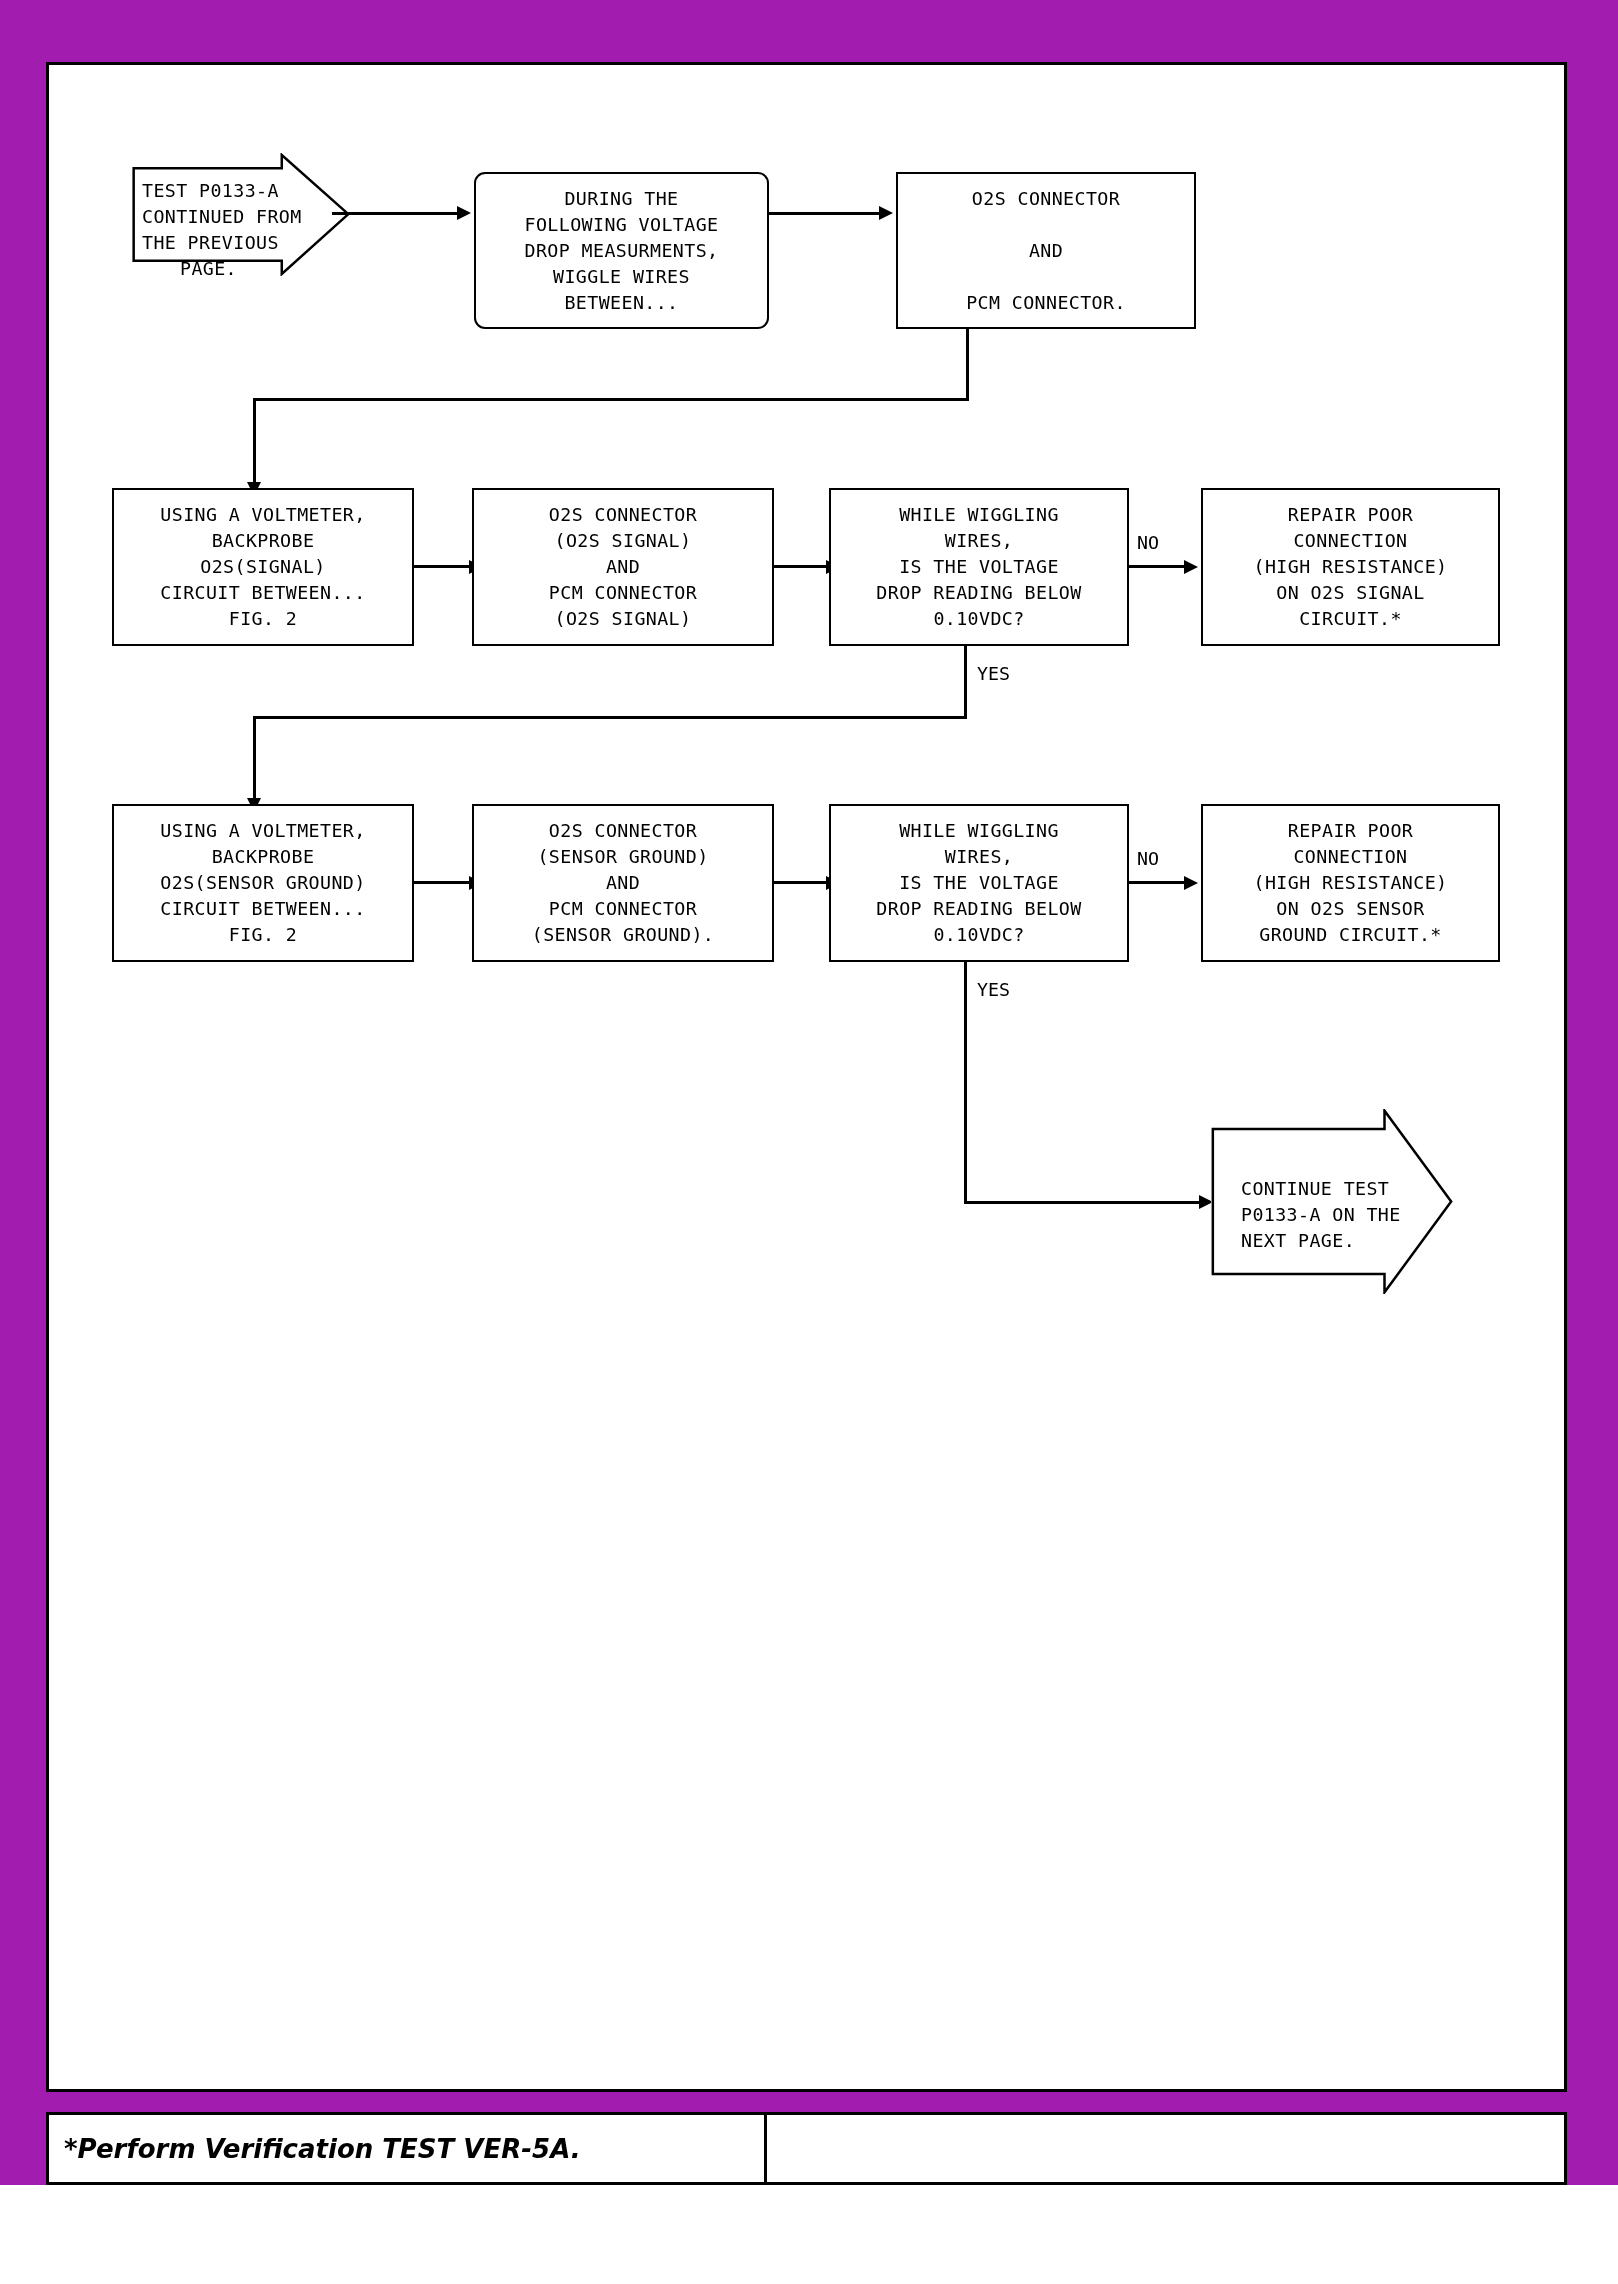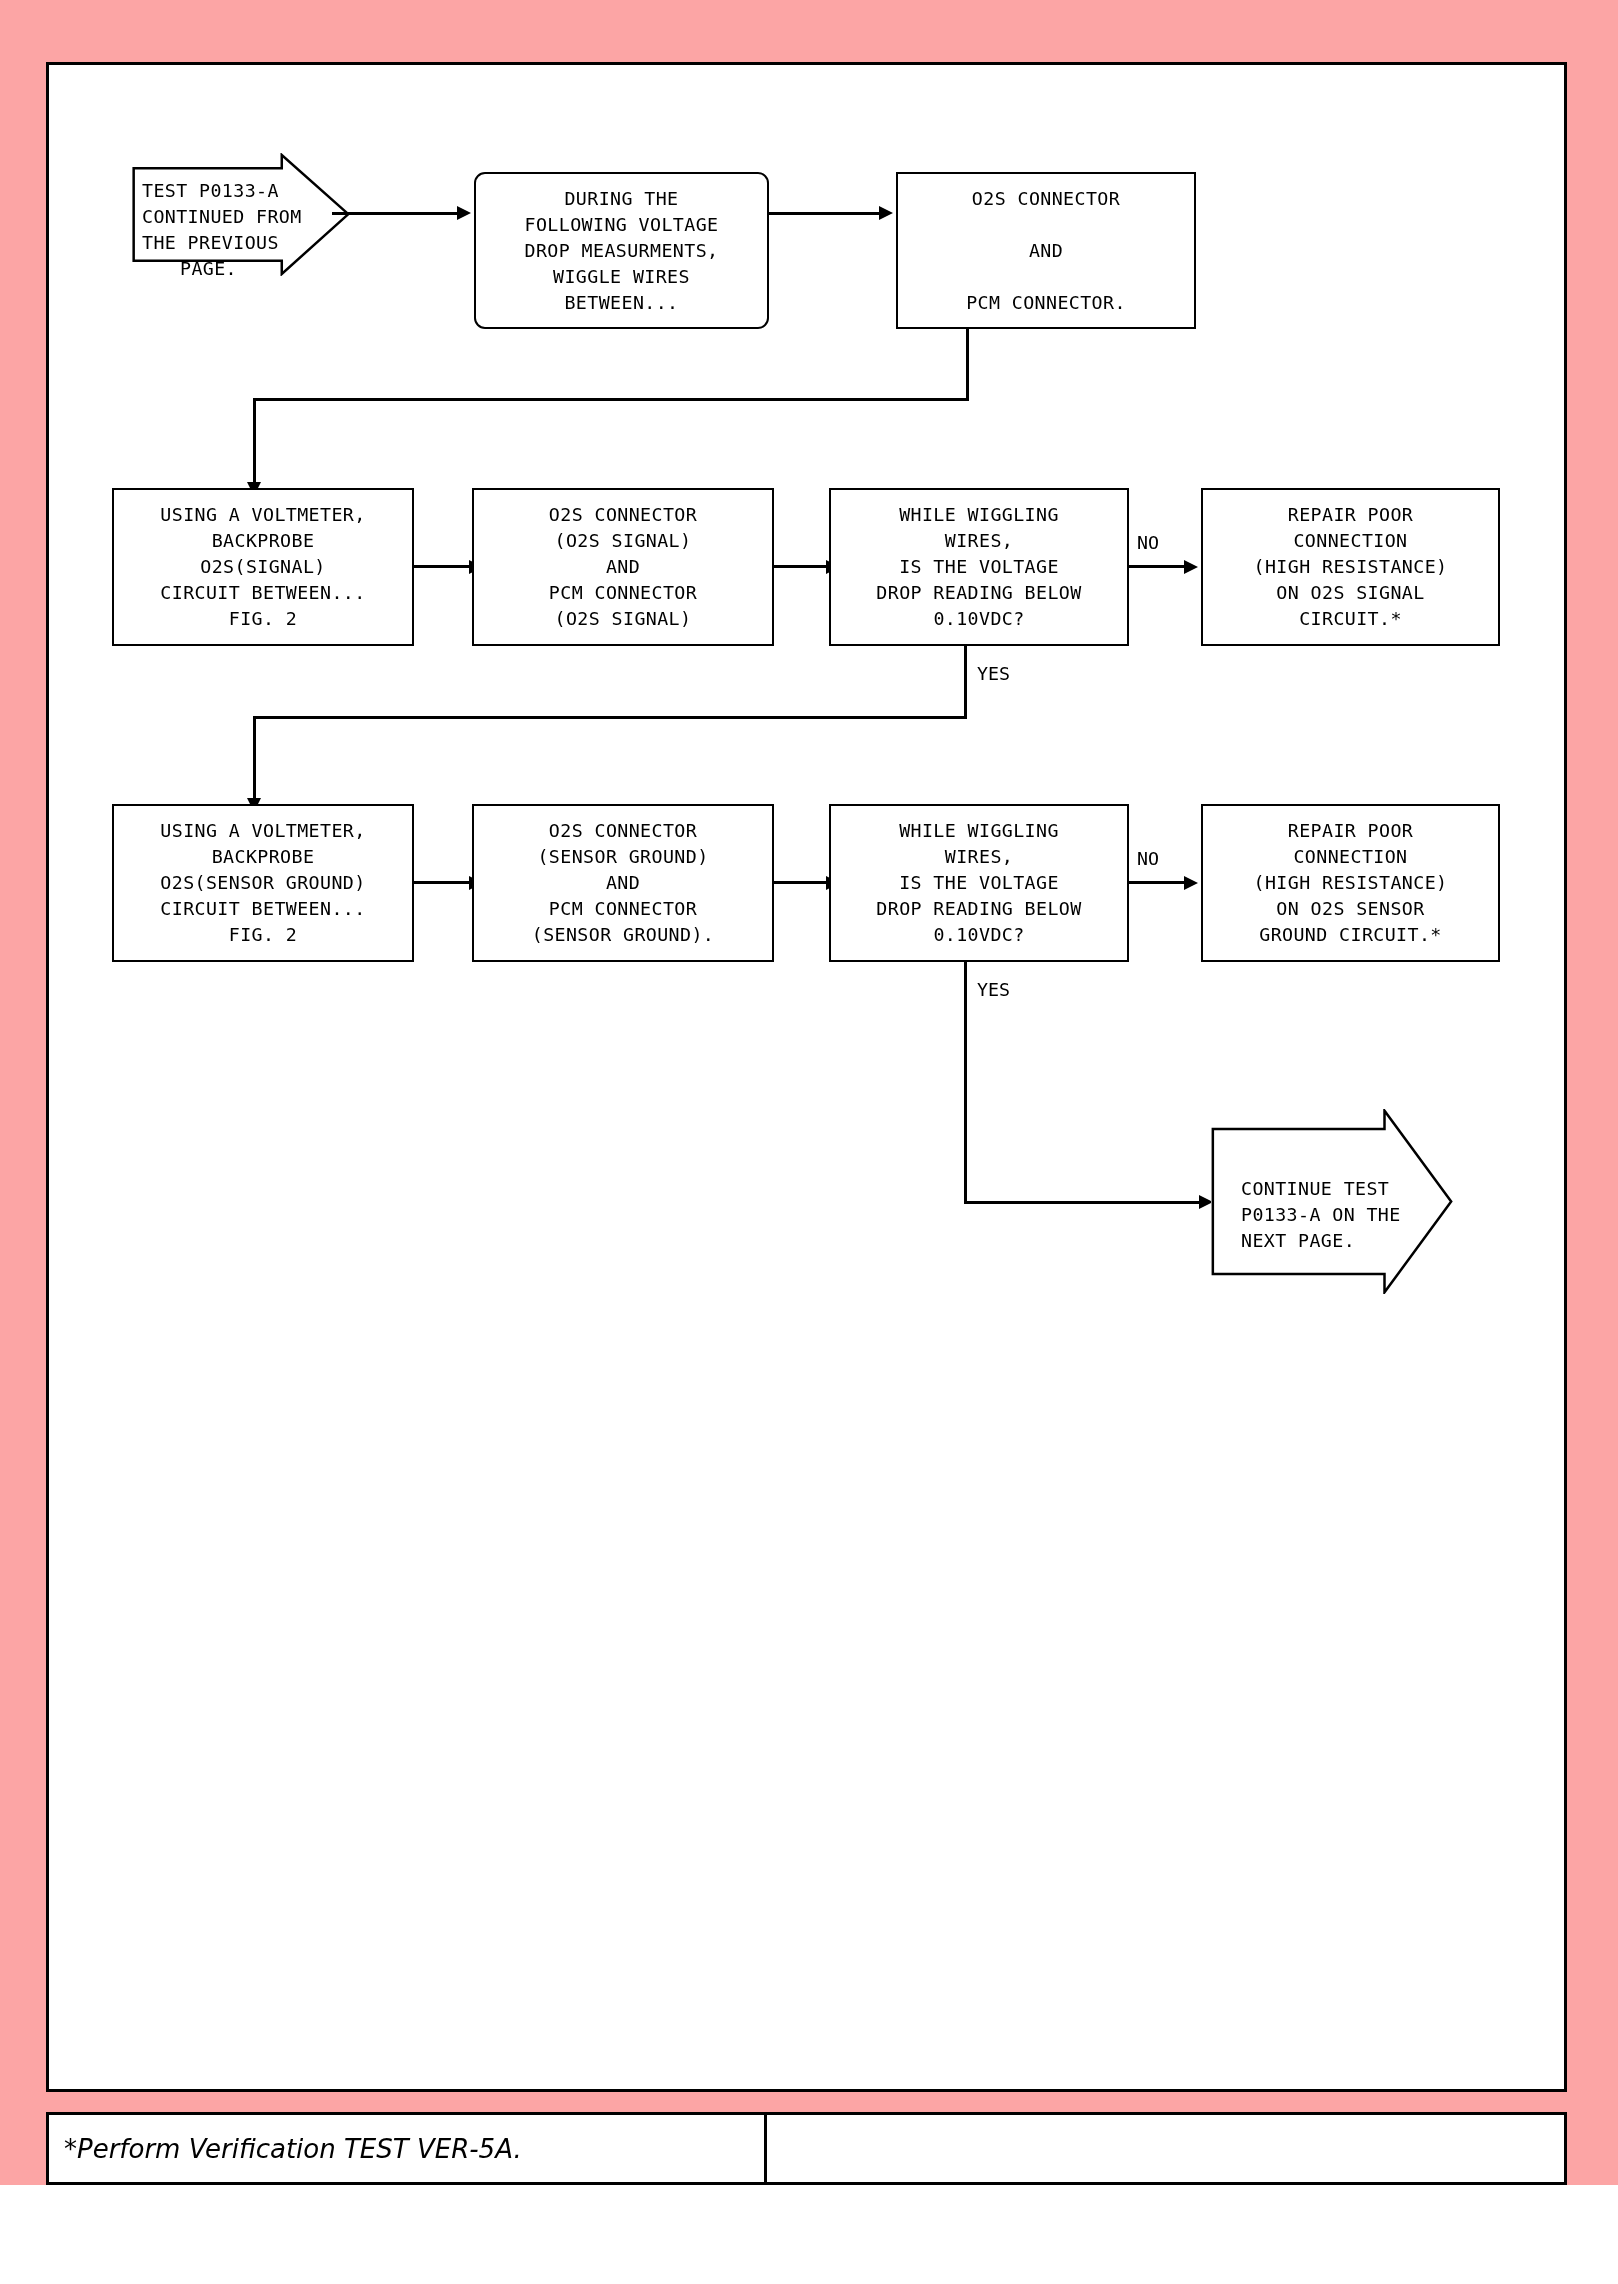--- a/index.html
+++ b/index.html
@@ -4,21 +4,21 @@
 <style>
   html, body {
     margin: 0;
     padding: 0;
     background: #ffffff;
   }
   #page {
     position: relative;
     width: 1619px;
     height: 2185px;
-    background: #fca5a5;
+    background: #a21caf;
     font-family: "DejaVu Sans Mono", "Liberation Mono", monospace;
     overflow: hidden;
   }
 
   
   #page-frame {
     position: absolute;
     left: 46px;
     top: 62px;
     width: 1521px;
@@ -103,21 +103,21 @@
     display: flex;
     background: #fff;
   }
   .note-cell {
     display: flex;
     align-items: center;
     box-sizing: border-box;
     padding: 0 15px;
     font-family: "DejaVu Sans", "Liberation Sans", sans-serif;
     font-style: italic;
-    font-weight: normal;
+    font-weight: bold;
     font-size: 26px;
     color: #000;
     white-space: nowrap;
   }
   #note-left  { width: 718px; border-right: 3.3px solid #000; }
   #note-right { flex: 1; }
 
   #doc-id {
     position: absolute;
     left: 48px;

